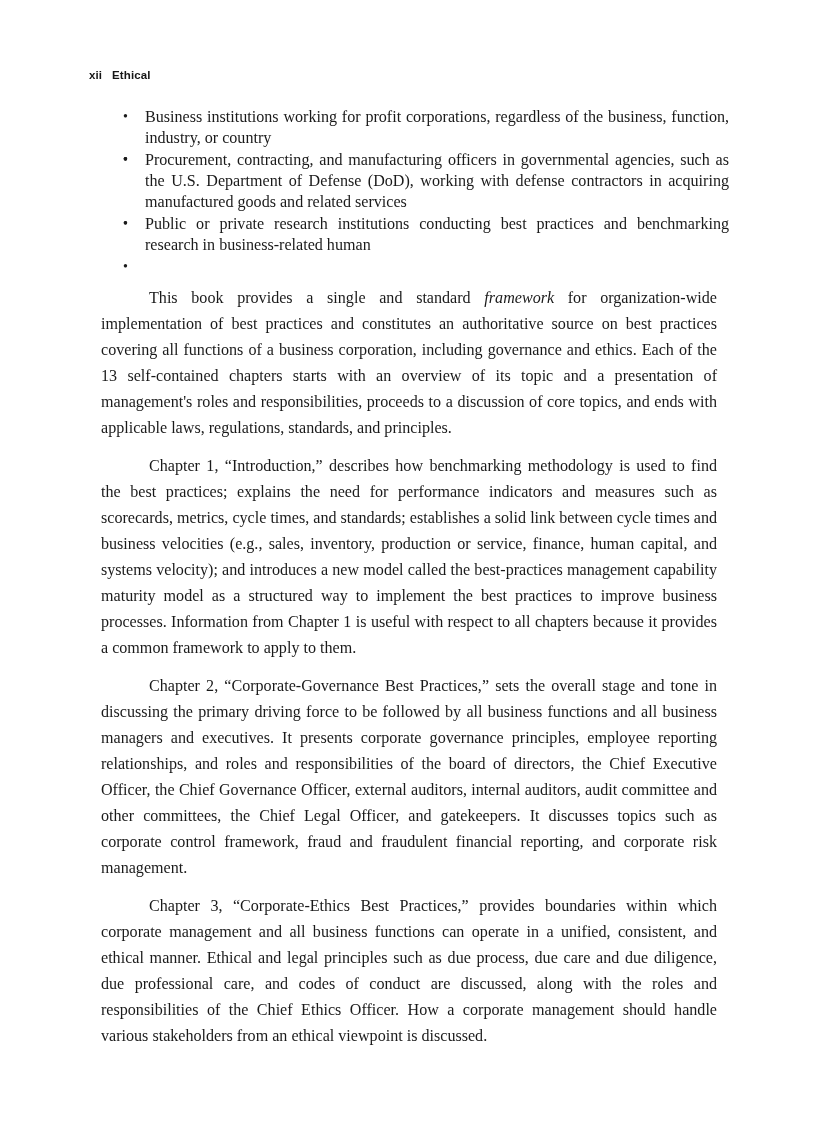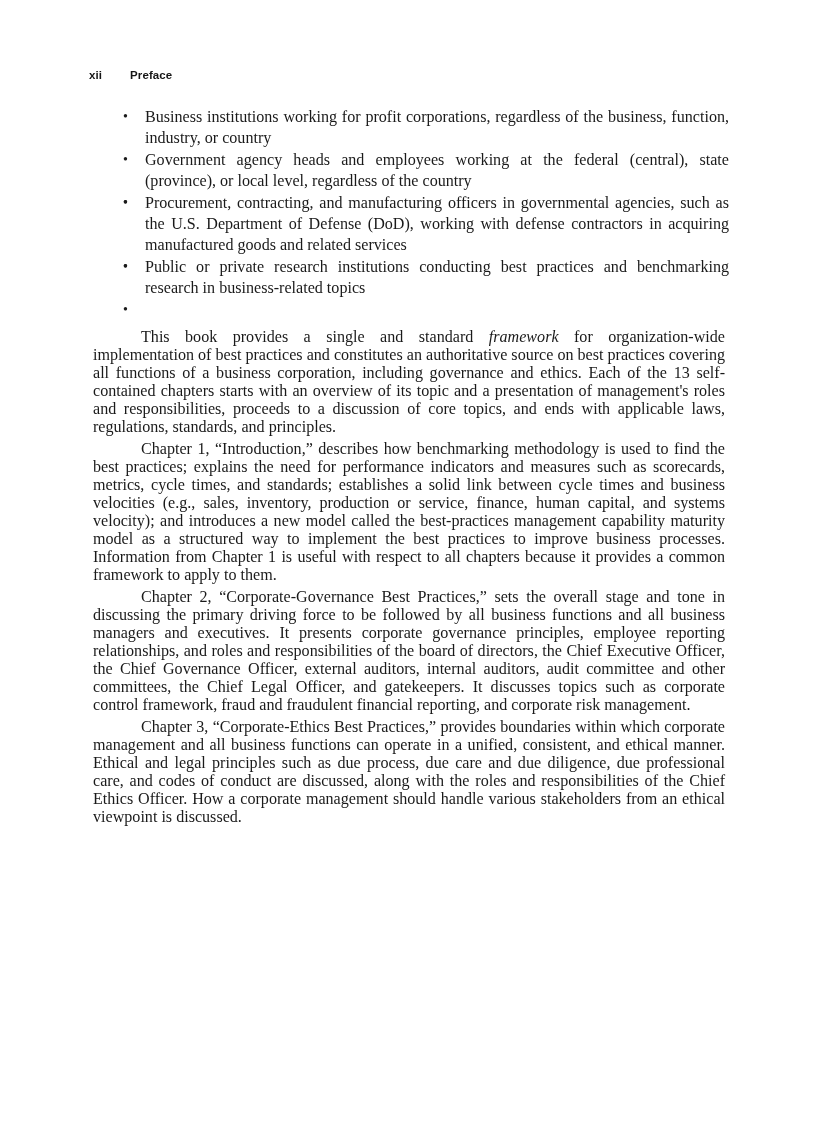--- a/index.html
+++ b/index.html
@@ -26,21 +26,21 @@
     left: 89px;
     top: 69px;
     font-family: "Liberation Sans", "DejaVu Sans", sans-serif;
     font-weight: bold;
     font-size: 11.5px;
     letter-spacing: 0.1px;
     color: #161616;
     white-space: nowrap;
   }
   .running-head .folio {
-    margin-right: 28px;
+    margin-right: 10px;
   }
 
   
   .textblock {
     position: absolute;
     left: 89px;
     top: 106px;
     width: 640px;
   }
 
@@ -66,65 +66,64 @@
     top: 0;
     font-size: 14px;
     line-height: 21.2px;
   }
 
   
   .body-paragraphs {
     margin-top: 30px;
   }
   .para {
-    margin: 4px;
+    margin: 12px;
     font-size: 16.1px;
-    line-height: 18px;
+    line-height: 26px;
     text-align: justify;
     text-justify: inter-word;
     text-indent: 48px;
     hyphens: manual;
   }
   .para .it {
     font-style: italic;
   }
 </style>
 </head>
 <body>
 
 <div class="page">
 
   <div class="running-head">
-    <span class="folio">xii</span><span>Preface</span>
+    <span class="folio">xii</span><span>Ethical</span>
   </div>
 
   <div class="textblock">
 
     <ul class="bullet-list">
       <li class="bullet-item">
         <span class="bullet-mark">•</span>
         <span>Business institutions working for profit corporations, regardless of the business, function, industry, or country</span>
       </li>
       <li class="bullet-item">
         <span class="bullet-mark">•</span>
-        <span>Government agency heads and employees working at the federal (central), state (province), or local level, regardless of the country</span>
       </li>
       <li class="bullet-item">
         <span class="bullet-mark">•</span>
       </li>
       <li class="bullet-item">
         <span class="bullet-mark">•</span>
         <span>Procurement, contracting, and manufacturing officers in governmental agencies, such as the U.S. Department of Defense (DoD), working with defense contractors in acquiring manufactured goods and related services</span>
       </li>
       <li class="bullet-item">
         <span class="bullet-mark">•</span>
       </li>
       <li class="bullet-item">
         <span class="bullet-mark">•</span>
-        <span>Public or private research institutions conducting best practices and benchmarking research in business-related topics</span>
+        <span>Public or private research institutions conducting best practices and benchmarking research in business-related human</span>
       </li>
       <li class="bullet-item">
         <span class="bullet-mark">•</span>
       </li>
     </ul>
 
     <div class="body-paragraphs">
 
       <p class="para"><span>This book provides a single and standard </span><span class="it">framework</span><span> for organization-wide implementation of best practices and constitutes an authoritative source on best practices covering all functions of a business corporation, including governance and ethics. Each of the 13 self-contained chapters starts with an overview of its topic and a presentation of management's roles and responsibilities, proceeds to a discussion of core topics, and ends with applicable laws, regulations, standards, and principles.</span></p>
 

